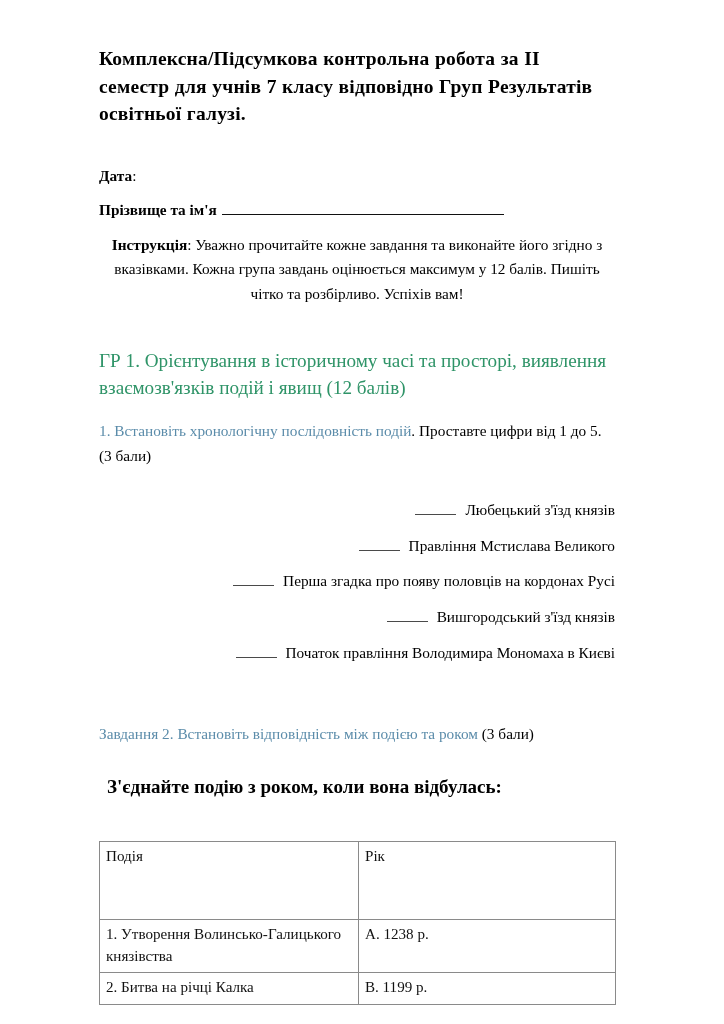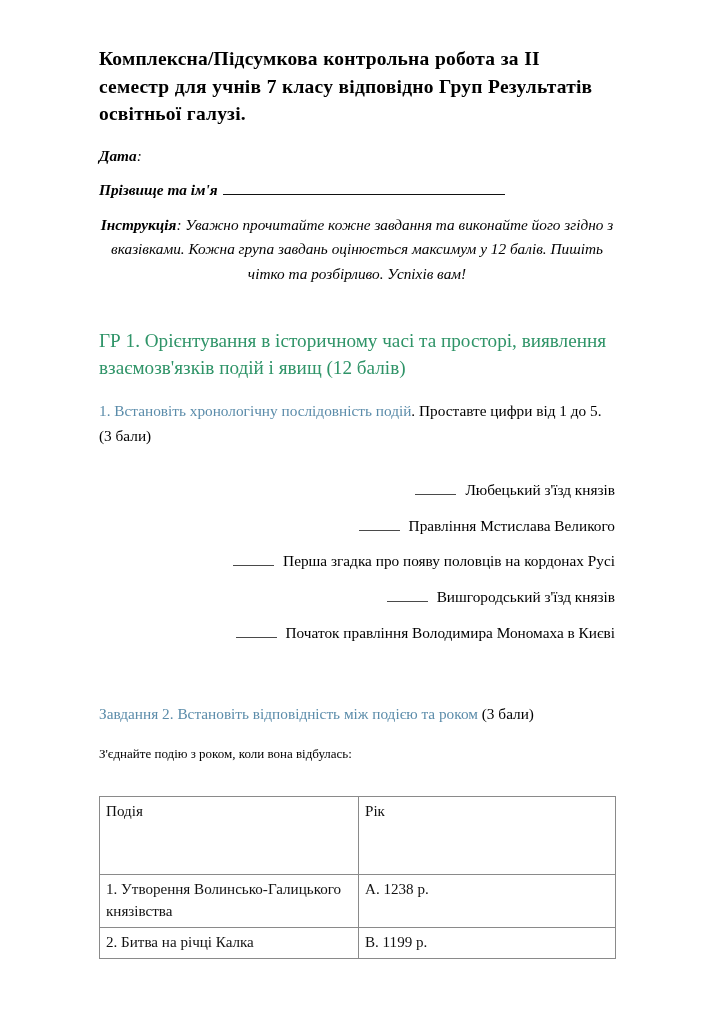--- a/index.html
+++ b/index.html
@@ -42,22 +42,21 @@
     font-weight: bold;
     line-height: 1.42;
     margin: 0;
     padding-top: 45px;
     letter-spacing: 0.01em;
     word-spacing: 0.02em;
   }
 
   
   .meta-block {
-    margin-top: 16px;
-    font-style: italic;
+    margin-top: 36px;
   }
   .meta-line {
     font-size: 15.3px;
     line-height: 1.52;
     margin: 0 0 11px 0;
   }
   .meta-line:last-child { margin-bottom: 0; }
   .lbl-bold {
     font-weight: bold;
   }
@@ -121,24 +120,25 @@
   }
 
   
   .task2-head {
     font-size: 15.3px;
     line-height: 1.55;
     margin: 0;
     padding-top: 41px;
   }
   .task2-sub {
-    font-size: 13px;
+    font-size: 19px;
     line-height: 1.55;
-    margin: 0;
+    margin: 8px;
     padding-top: 18px;
+    font-weight: bold;
   }
 
   
   .match-table-wrap {
     padding-top: 32px;
   }
   table.match-table {
     border-collapse: collapse;
     width: 516px;
     table-layout: fixed;

